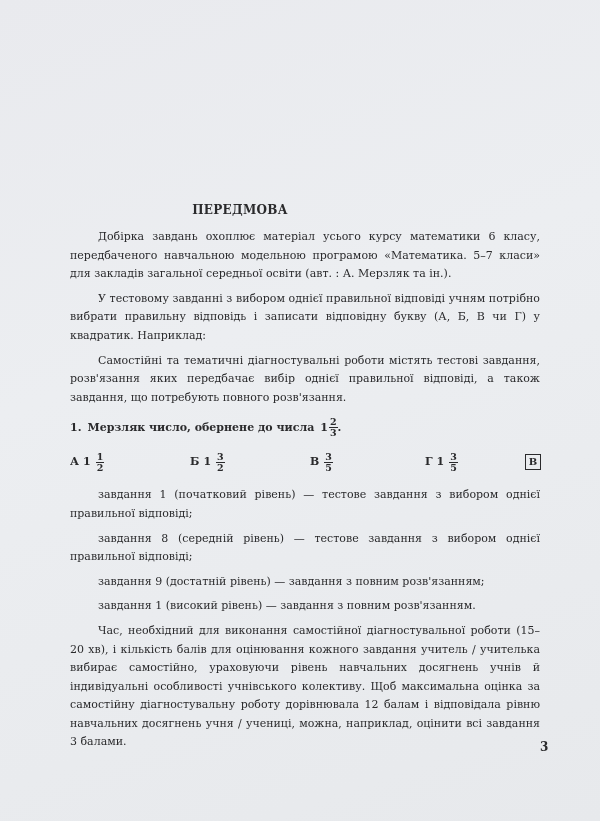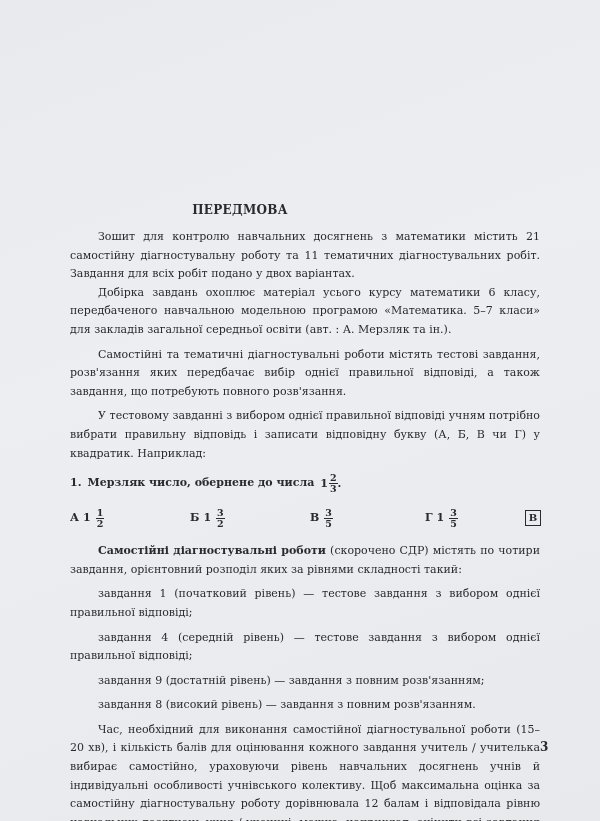--- a/index.html
+++ b/index.html
@@ -29,24 +29,23 @@
   .pagenum { position:absolute; left:540px; top:740px; font-weight:bold; font-size:12px; }
 </style>
 </head>
 <body>
 
 <div class="ghost"></div>
 
 <div class="title">ПЕРЕДМОВА</div>
 
 <div class="page">
-  <p class="ind">Зошит для контролю навчальних досягнень з математики містить 21 самостійну діагностувальну роботу та 11 тематичних діагностувальних робіт. Завдання для всіх робіт подано у двох варіантах.</p>
   <p class="ind">Добірка завдань охоплює матеріал усього курсу математики 6 класу, передбаченого навчальною модельною програмою «Математика. 5–7 класи» для закладів загальної середньої освіти (авт. : А. Мерзляк та ін.).</p>
+  <p class="ind gap">У тестовому завданні з вибором однієї правильної відповіді учням потрібно вибрати правильну відповідь і записати відповідну букву (А, Б, В чи Г) у квадратик. Наприклад:</p>
   <p class="ind gap">Самостійні та тематичні діагностувальні роботи містять тестові завдання, розв'язання яких передбачає вибір однієї правильної відповіді, а також завдання, що потребують повного розв'язання.</p>
-  <p class="ind gap">У тестовому завданні з вибором однієї правильної відповіді учням потрібно вибрати правильну відповідь і записати відповідну букву (А, Б, В чи Г) у квадратик. Наприклад:</p>
 
   <div class="task">
     <span>1.</span>
     <span>Мерзляк число, обернене до числа</span>
     <span>
       <span>1</span><span class="frac">
           <span class="num">2</span>
           <span>3</span>
         </span>.
     </span>
@@ -80,21 +79,20 @@
       <span>Г</span>
       <span>1</span>
         <span class="frac">
           <span class="num">3</span>
           <span>5</span>
         </span>
     </div>
     <div class="ansbox">В</div>
   </div>
 
-  <p class="ind"><b>Самостійні діагностувальні роботи</b><span> (скорочено СДР) містять по чотири завдання, орієнтовний розподіл яких за рівнями складності такий:</span></p>
   <p class="ind gap">завдання 1 (початковий рівень) — тестове завдання з вибором однієї правильної відповіді;</p>
-  <p class="ind gap">завдання 4 (середній рівень) — тестове завдання з вибором однієї правильної відповіді;</p>
+  <p class="ind gap">завдання 8 (середній рівень) — тестове завдання з вибором однієї правильної відповіді;</p>
   <p class="ind gap">завдання 9 (достатній рівень) — завдання з повним розв'язанням;</p>
-  <p class="ind gap">завдання 8 (високий рівень) — завдання з повним розв'язанням.</p>
+  <p class="ind gap">завдання 1 (високий рівень) — завдання з повним розв'язанням.</p>
   <p class="ind gap">Час, необхідний для виконання самостійної діагностувальної роботи (15–20 хв), і кількість балів для оцінювання кожного завдання учитель / учителька вибирає самостійно, ураховуючи рівень навчальних досягнень учнів й індивідуальні особливості учнівського колективу. Щоб максимальна оцінка за самостійну діагностувальну роботу дорівнювала 12 балам і відповідала рівню навчальних досягнень учня / учениці, можна, наприклад, оцінити всі завдання 3 балами.</p>
 </div>
 
 <div class="pagenum">3</div>
 
 </body></html>

